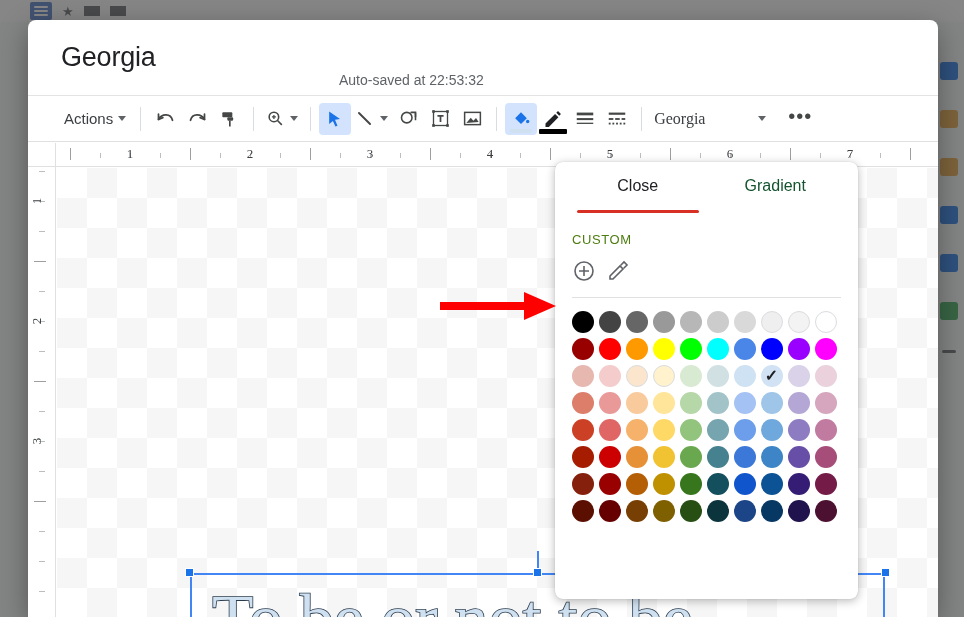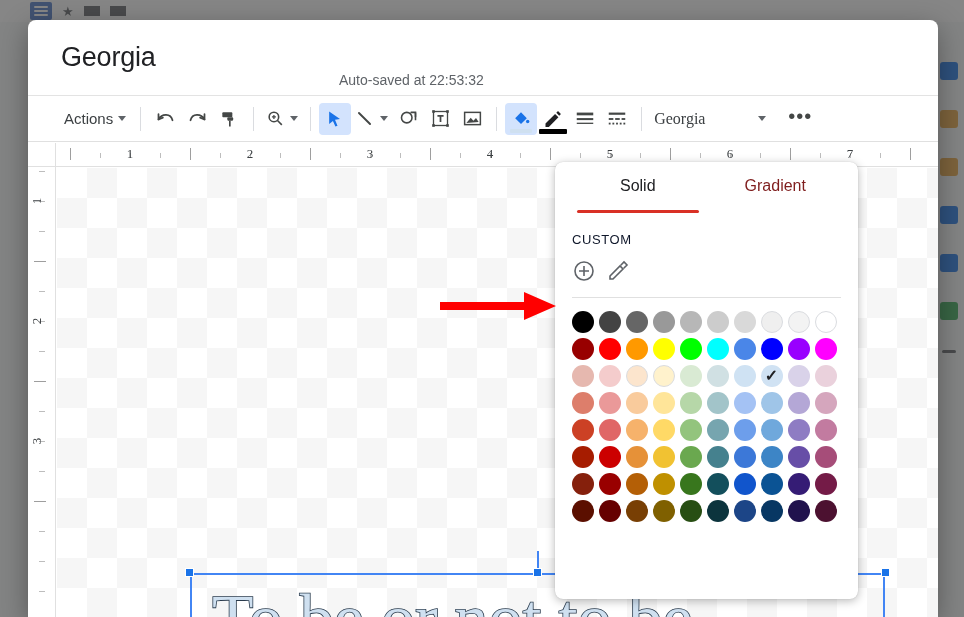--- a/index.html
+++ b/index.html
@@ -150,29 +150,29 @@
   
   .color-popup {
     position:absolute; left: 527px; top: 142px; width: 303px; height: 437px;
     background:#fff; border-radius: 8px;
     box-shadow: 0 2px 10px rgba(0,0,0,.28), 0 0 1px rgba(0,0,0,.2);
     z-index: 40;
   }
   .cp-tabs { display:flex; height: 48px; padding: 0 14px; }
   .cp-tab {
     flex:1; display:flex; align-items:center; justify-content:center;
-    font-size:16px; color:#7f1d1d; cursor:pointer; position:relative;
+    font-size:16px; color:#14532d; cursor:pointer; position:relative;
   }
   .cp-tab.active { color:#202124; }
   .cp-tab.active::after {
     content:""; position:absolute; left:8px; right:8px; bottom:-3px; height:3px;
     background:#d93025; border-radius:2px;
   }
   .cp-custom-label {
-    margin: 22px 0 12px 17px; font-size:13px; color:#0f172a; letter-spacing:.6px;
+    margin: 22px 0 12px 17px; font-size:13px; color:#4d7c0f; letter-spacing:.6px;
   }
   .cp-custom-row { display:flex; gap:10px; margin: 8px 0 0 17px; align-items:center; }
   .cp-plus, .cp-dropper { width:24px;height:24px;cursor:pointer; }
   .cp-divider { margin: 14px 17px 0 17px; height:1px; background:#e0e0e0; }
 
   .swatch-grid {
     display:grid; grid-template-columns: repeat(10, 27px);
     gap: 0px 0px; margin: 10px 0 0 14px;
   }
   .swatch-cell { width:27px; height:27px; display:flex;align-items:center;justify-content:center; cursor:pointer;}
@@ -429,21 +429,21 @@
         <div class="handle" style="left:-5px;top:-5px"></div>
         <div class="handle" style="left:50%;top:-5px;margin-left:-5px"></div>
         <div class="handle" style="right:-5px;top:-5px"></div>
 
       </div>
     </div>
   </div>
 
   <div class="color-popup">
     <div class="cp-tabs">
-      <div class="cp-tab active">Solid</div>
+      <div class="cp-tab active">Close</div>
       <div class="cp-tab">Gradient</div>
     </div>
 
     <div class="cp-custom-label">CUSTOM</div>
     <div class="cp-custom-row">
       <svg class="cp-plus" viewBox="0 0 24 24" fill="none" stroke="#5f6368" stroke-width="1.6">
         <circle cx="12" cy="12" r="9"></circle>
           <path d="M12 7v10M7 12h10"></path>
       </svg>
       <svg class="cp-dropper" viewBox="0 0 24 24" fill="none" stroke="#5f6368" stroke-width="1.6" stroke-linecap="round">

